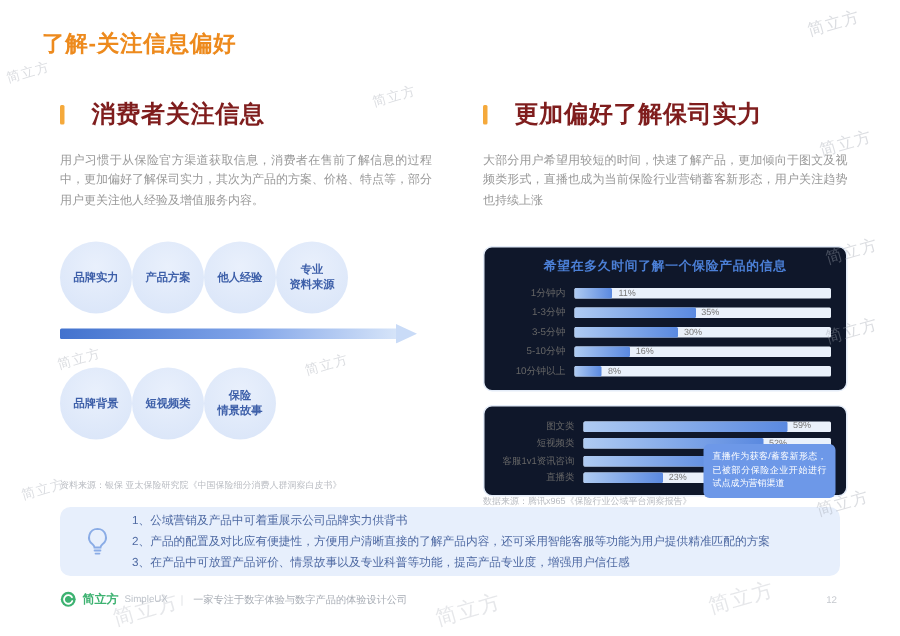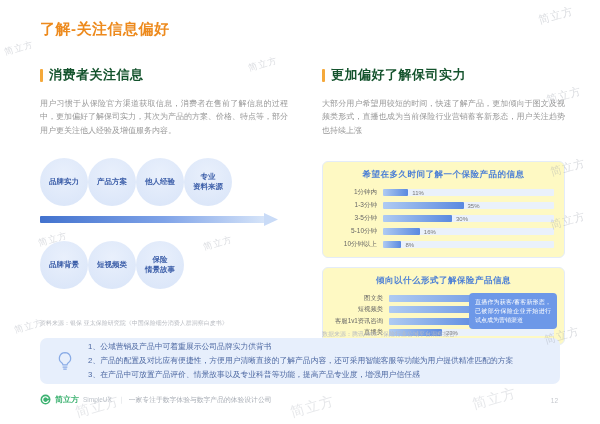--- a/index.html
+++ b/index.html
@@ -4,43 +4,43 @@
 <style>
   * { margin:0; padding:0; box-sizing:border-box; }
   html,body { width:600px; height:424px; background:#ffffff; overflow:hidden;
     font-family:"Liberation Sans", sans-serif; position:relative; }
 
   .watermark { position:absolute; color:rgba(160,165,175,.38); transform:rotate(-16deg);
     font-size:11px; letter-spacing:1px; pointer-events:none; z-index:5; }
   .wm-big { font-size:14px; opacity:.7; }
   .wm-small { font-size:9px; }
 
-  .page-title { position:absolute; left:40px; top:20px; font-size:15px; font-weight:bold;
+  .page-title { position:absolute; left:28px; top:20px; font-size:15px; font-weight:bold;
     color:#ED8A1D; letter-spacing:.5px; }
 
   .col { position:absolute; top:66px; }
   .col-left { left:40px; width:248px; }
   .col-right { left:322px; width:243px; }
 
   .sec-head { display:flex; align-items:center; gap:6px; }
   .sec-bar { width:3px; height:13px; background:#F5A93B; border-radius:1px; flex:0 0 3px; }
-  .sec-title { font-size:13px; font-weight:bold; color:#14532d; letter-spacing:.5px; }
+  .sec-title { font-size:16px; font-weight:bold; color:#7f1d1d; letter-spacing:.5px;margin-left:12px; }
 
   .desc { margin-top:13px; font-size:8px; color:#999; line-height:1.68; text-align:justify; }
 
   .bubble-row { display:flex; margin-top:21px; }
   .bubble-row.second { margin-top:11px; }
   .bubble { width:48px; height:48px; border-radius:50%;
     background:radial-gradient(circle at 50% 35%, #E9F0FC, #D8E4F8);
     display:flex; align-items:center; justify-content:center; text-align:center;
     font-size:7.5px; font-weight:bold; color:#3D5FA9; white-space:pre-line; line-height:1.35; }
 
   .flow-arrow { margin-top:7px; height:13px; width:238px; }
 
-  .chart-card { border:1px solid #E4ECF8; border-radius:6px; background:#fef9c3;
+  .chart-card { border:1px solid #E4ECF8; border-radius:6px; background:#0f172a;
     padding:7px 10px 6px 10px; position:relative; }
   .card1 { margin-top:24px; }
   .card2 { margin-top:9px; }
   .chart-title { text-align:center; font-size:8.5px; font-weight:bold; color:#4B7FD6;
     margin-bottom:5px; letter-spacing:.5px; }
   .bar-row { display:flex; align-items:center; height:13px; }
   .card2 .bar-row { height:11.5px; }
   .bar-label { flex:0 0 50px; text-align:right; padding-right:6px; font-size:6.5px; color:#666; }
   .card2 .bar-label { flex:0 0 56px; font-size:6.3px; }
   .bar-track { flex:1; height:7px; background:#EAF1FB; border-radius:1px;
@@ -162,21 +162,20 @@
       </div>
       <div class="bar-row">
         <span class="bar-label">10分钟以上</span>
         <div class="bar-track">
           <div class="bar-fill" style="width: 18.4px;"></div>
           <span class="bar-value">8%</span>
         </div>
       </div>
     </div>
   <div class="chart-card card2">
-      <div class="chart-title">倾向以什么形式了解保险产品信息</div>
       <div class="bar-row">
         <span class="bar-label">图文类</span>
         <div class="bar-track">
           <div class="bar-fill" style="width: 135.7px;"></div>
           <span class="bar-value">59%</span>
         </div>
       </div>
       <div class="bar-row">
         <span class="bar-label">短视频类</span>
         <div class="bar-track">

